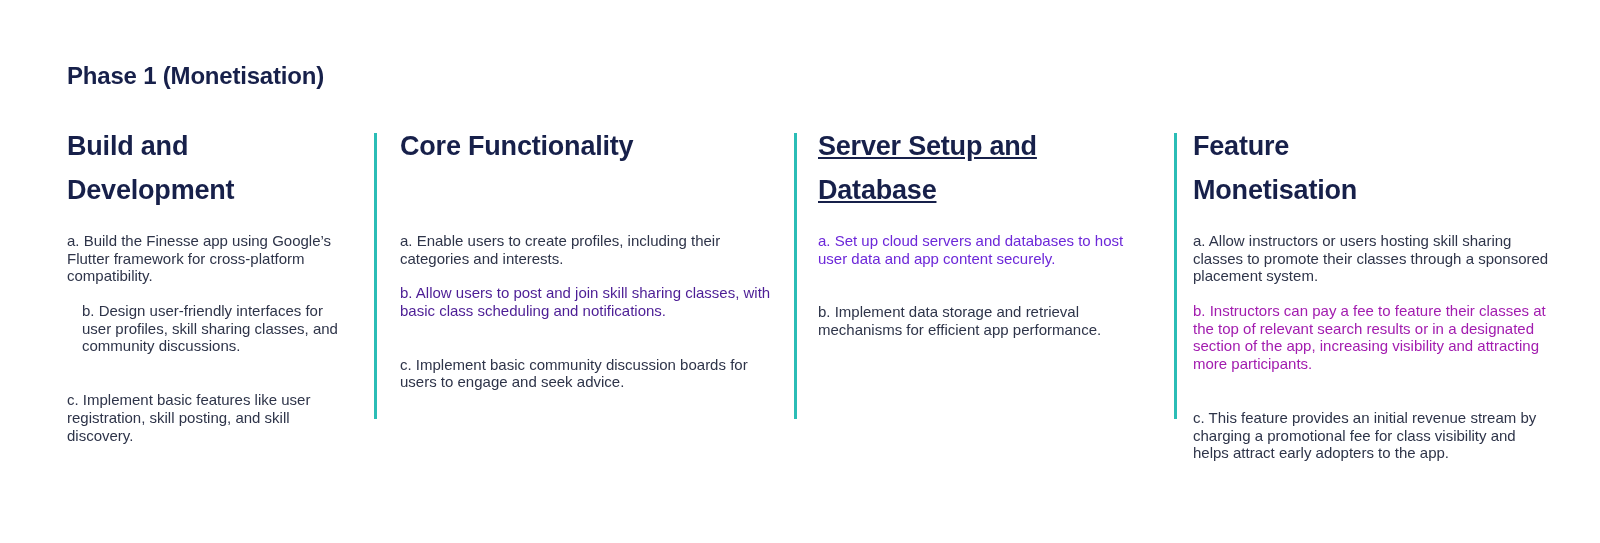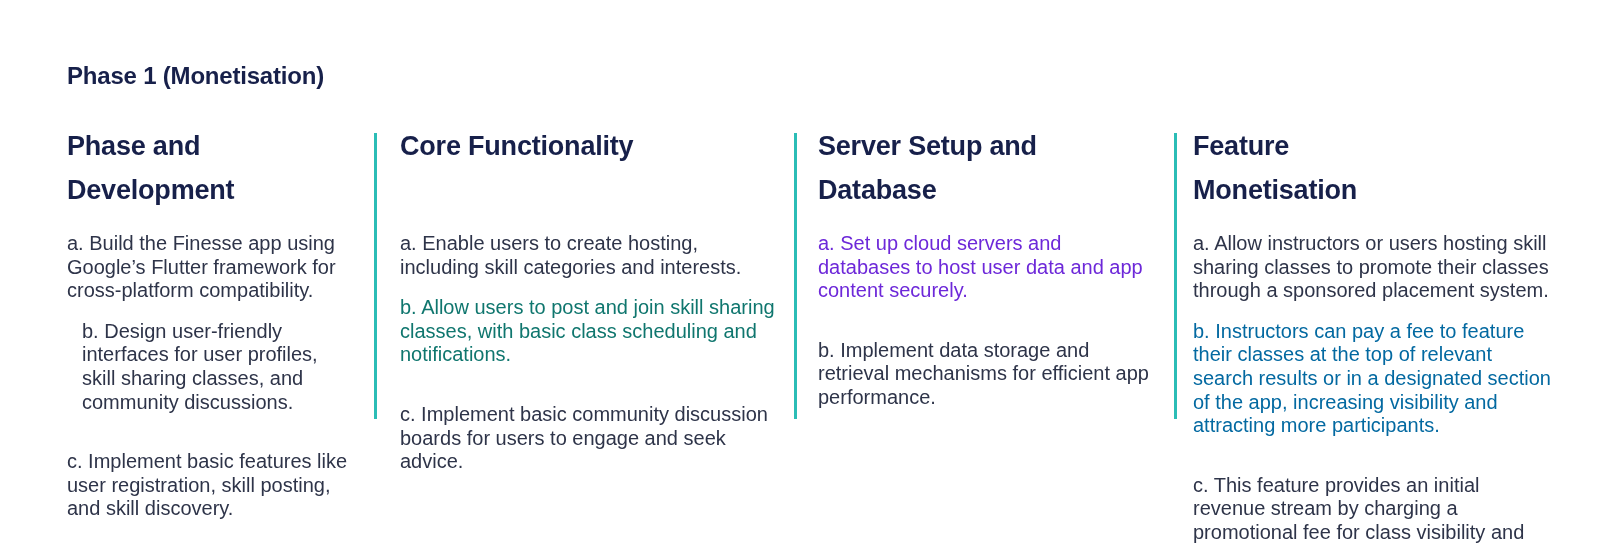--- a/index.html
+++ b/index.html
@@ -72,21 +72,21 @@
     letter-spacing: -0.2px;
     line-height: 44px;
     margin: 0 0 0 0;
   }
 
   .col-body {
     margin-top: 22px;
   }
 
   .para {
-    font-size: 20px;
+    font-size: 15px;
     line-height: 1.18;
     color: #2e3449;
     margin: 0 0 17px 0;
   }
   .para:last-child { margin-bottom: 0; margin-top: 36px; }
 
   
   .col-1 .col-body { margin-top: 20px; }
   .col-2 .col-body { margin-top: 64px; }
   .col-3 .col-body { margin-top: 20px; }
@@ -101,61 +101,61 @@
 <body>
 
 <div class="page" style="background: rgb(255, 255, 255); border-radius: 13px;">
 
   <div class="phase-title" style="color: rgb(23, 32, 74);">Phase 1 (Monetisation)</div>
 
   <div class="columns">
 
     <div class="col col-1">
       <div class="col-heading" style="color: rgb(23, 32, 74);">
-        <span class="heading-line">Phase and</span>
+        <span class="heading-line">Build and</span>
         <span class="heading-line">Development</span>
       </div>
       <div class="col-body">
         <p class="para" style="color: rgb(46, 52, 73);">a. Build the Finesse app using Google’s Flutter framework for cross-platform compatibility.</p>
         <p class="para" style="color: rgb(46, 52, 73); margin-left: 15px;">b. Design user-friendly interfaces for user profiles, skill sharing classes, and community discussions.</p>
         <p class="para" style="color: rgb(46, 52, 73);">c. Implement basic features like user registration, skill posting, and skill discovery.</p>
       </div>
     </div>
 
     <div class="col col-2">
       <div class="divider" style="background: rgb(43, 189, 182);"></div>
       <div class="col-heading" style="color: rgb(23, 32, 74);">
         <span class="heading-line">Core Functionality</span>
       </div>
       <div class="col-body">
-        <p class="para" style="color: rgb(46, 52, 73);">a. Enable users to create hosting, including skill categories and interests.</p>
-        <p class="para" style="color: #0f766e;">b. Allow users to post and join skill sharing classes, with basic class scheduling and notifications.</p>
+        <p class="para" style="color: rgb(46, 52, 73);">a. Enable users to create profiles, including their categories and interests.</p>
+        <p class="para" style="color: #4c1d95;">b. Allow users to post and join skill sharing classes, with basic class scheduling and notifications.</p>
         <p class="para" style="color: rgb(46, 52, 73);">c. Implement basic community discussion boards for users to engage and seek advice.</p>
       </div>
     </div>
 
     <div class="col col-3">
       <div class="divider" style="background: rgb(43, 189, 182);"></div>
-      <div class="col-heading" style="color: rgb(23, 32, 74);">
+      <div class="col-heading" style="color: rgb(23, 32, 74); text-decoration: underline;">
         <span class="heading-line">Server Setup and</span>
         <span class="heading-line">Database</span>
       </div>
       <div class="col-body">
         <p class="para" style="color: #6d28d9;">a. Set up cloud servers and databases to host user data and app content securely.</p>
         <p class="para" style="color: rgb(46, 52, 73);">b. Implement data storage and retrieval mechanisms for efficient app performance.</p>
       </div>
     </div>
 
     <div class="col col-4">
       <div class="divider" style="background: rgb(43, 189, 182);"></div>
       <div class="col-heading" style="color: rgb(23, 32, 74);">
         <span class="heading-line">Feature</span>
         <span class="heading-line">Monetisation</span>
       </div>
       <div class="col-body">
         <p class="para" style="color: rgb(46, 52, 73);">a. Allow instructors or users hosting skill sharing classes to promote their classes through a sponsored placement system.</p>
-        <p class="para" style="color: #0369a1;">b. Instructors can pay a fee to feature their classes at the top of relevant search results or in a designated section of the app, increasing visibility and attracting more participants.</p>
+        <p class="para" style="color: #a21caf;">b. Instructors can pay a fee to feature their classes at the top of relevant search results or in a designated section of the app, increasing visibility and attracting more participants.</p>
         <p class="para" style="color: rgb(46, 52, 73);">c. This feature provides an initial revenue stream by charging a promotional fee for class visibility and helps attract early adopters to the app.</p>
       </div>
     </div>
 
   </div>
 </div>
 
 </body></html>

